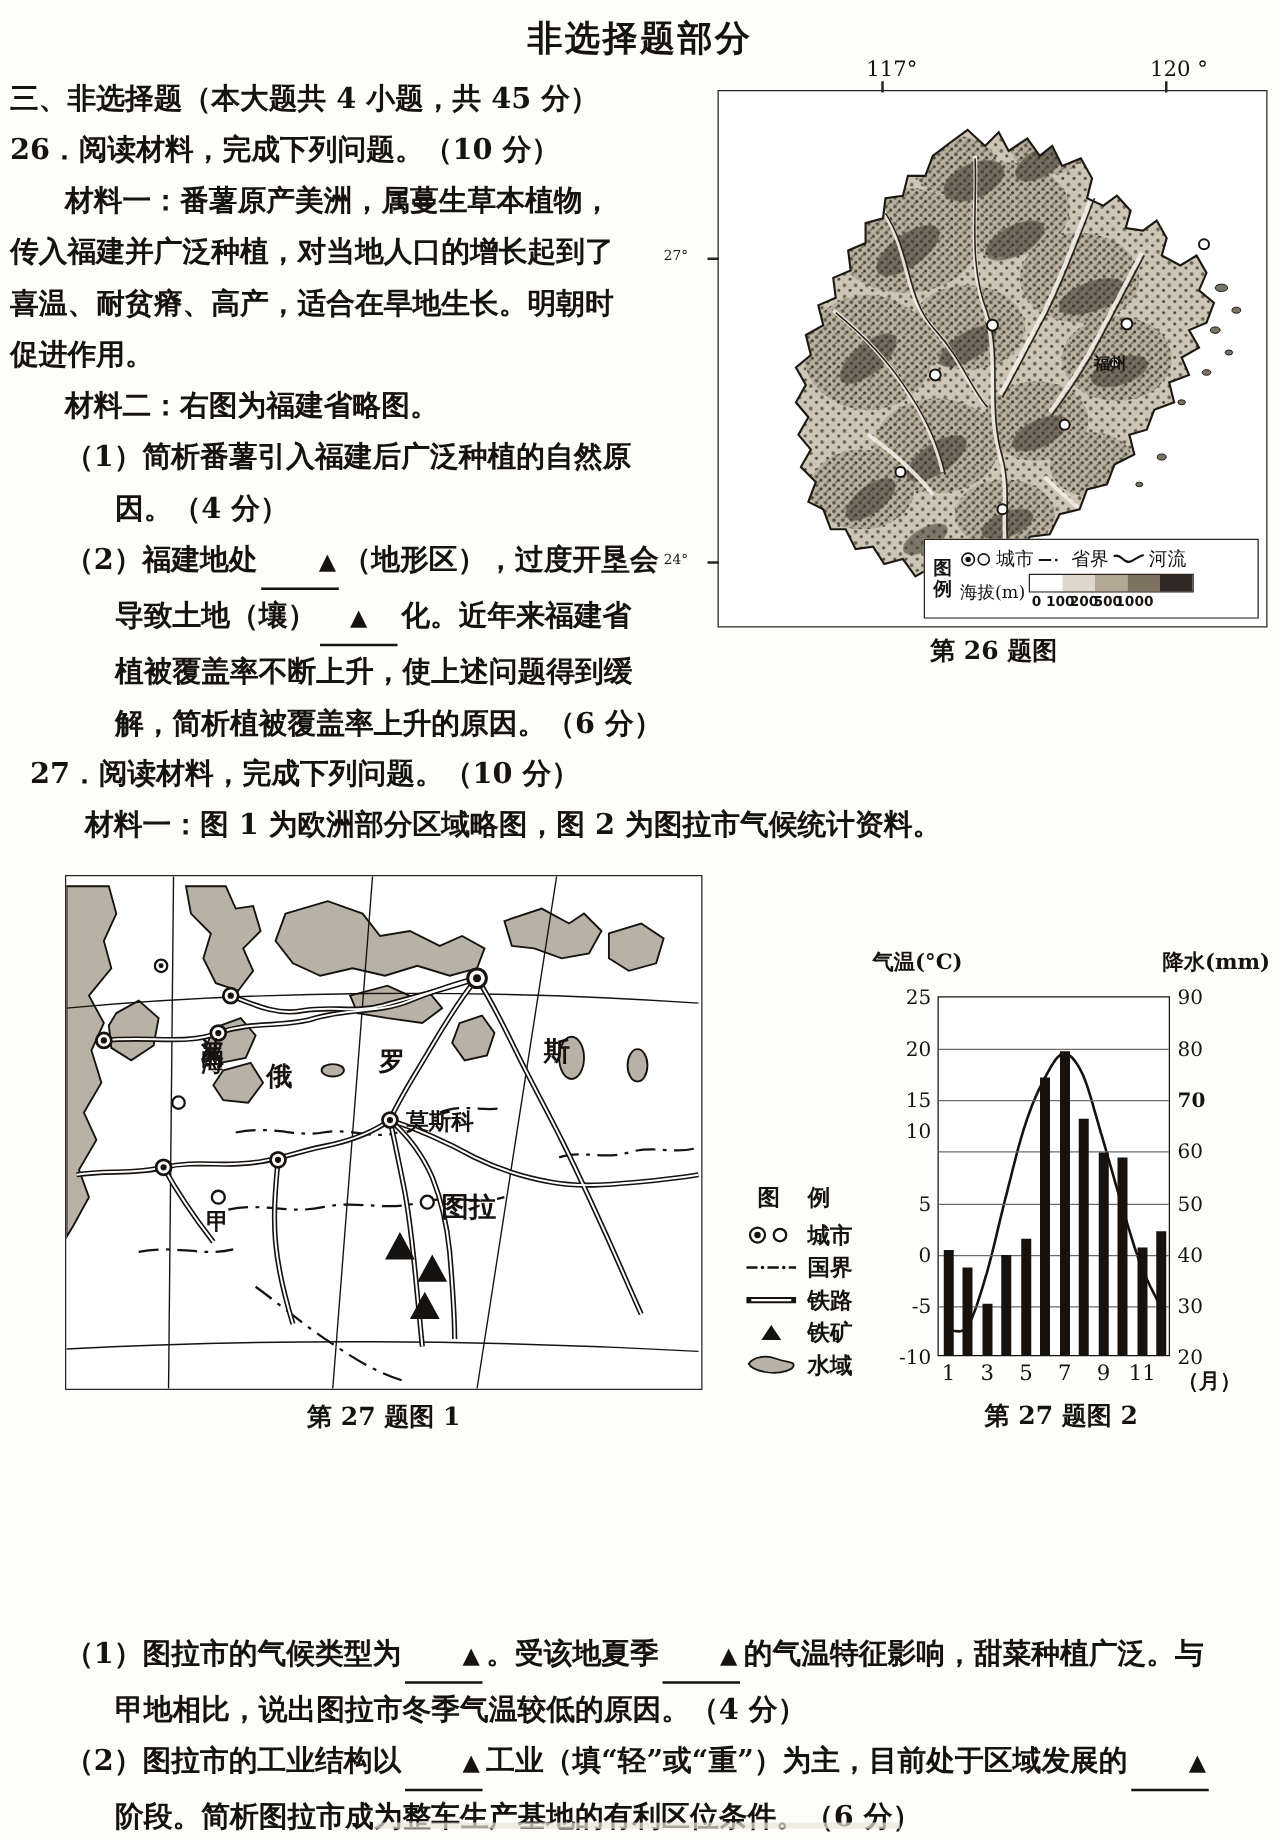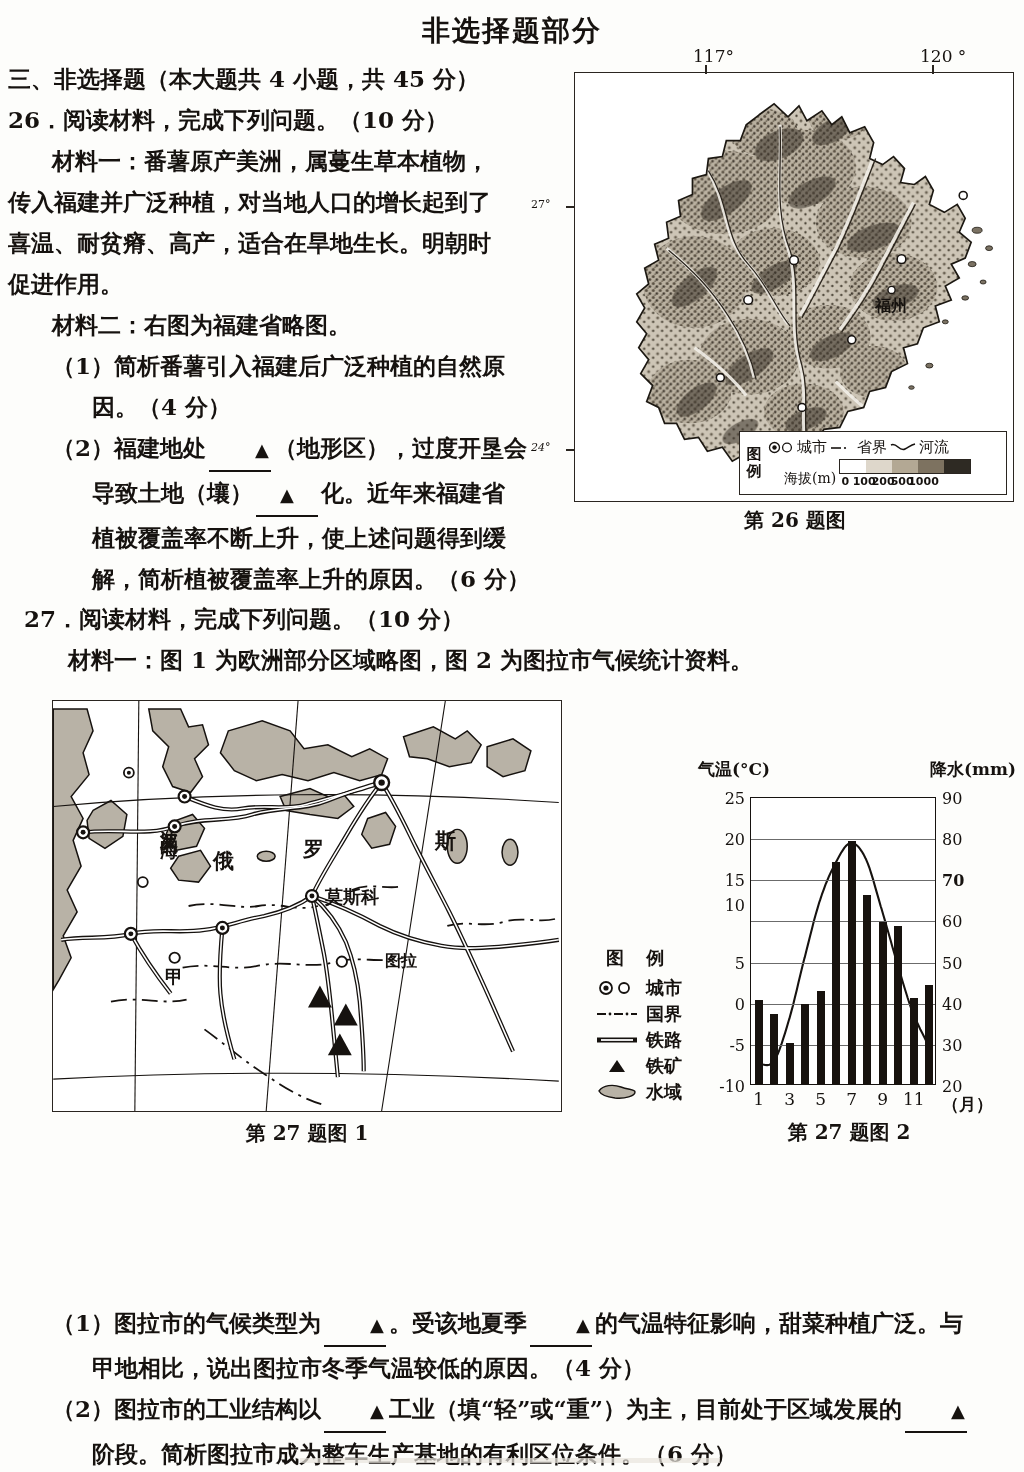--- a/index.html
+++ b/index.html
@@ -44,21 +44,21 @@
     position:absolute;right:6px;bottom:6px;width:268px;height:64px;
     border:1.4px solid #2a2520;background:#fff;box-sizing:border-box;
     display:flex;align-items:stretch;
   }
   .fj-leg-label{
     width:28px;display:flex;flex-direction:column;justify-content:center;
     align-items:center;font-size:15px;line-height:17px;font-weight:600;
   }
   .fj-leg-body{flex:1;display:flex;flex-direction:column;justify-content:center;padding:2px 2px 2px 0;}
   .fj-leg-row1{display:flex;align-items:center;font-size:15px;gap:3px;white-space:nowrap;}
-  .fj-leg-row2{display:flex;align-items:flex-end;font-size:14px;gap:3px;margin-top:2px;margin-left:16px;}
+  .fj-leg-row2{display:flex;align-items:center;font-size:14px;gap:3px;margin-top:2px;}
   .elev-bar{display:flex;height:13px;border:1px solid #2a2520;}
   .elev-bar i{display:block;width:26px;height:100%;}
   .elev-nums{display:flex;font-size:11px;letter-spacing:0;margin-top:1px;font-family:"DejaVu Sans",sans-serif;font-weight:bold;}
   .elev-nums span{width:26px;text-align:center;margin-left:-7px;}
   .cap{
     text-align:center;font-size:20px;margin-top:5px;font-weight:600;
     font-family:"DejaVu Serif",serif;
   }
 
   
@@ -131,21 +131,21 @@
 
   <div class="fj-wrap">
     <div class="fj-frame">
 
       <div class="fj-lonlab" style="left:118px;top:-27px;">117°</div>
       <div class="fj-lonlab" style="left:345px;top:-27px;">120 °</div>
       <div class="fj-tick" style="left:130px;top:-8px;width:1.5px;height:9px;"></div>
       <div class="fj-tick" style="left:357px;top:-8px;width:1.5px;height:9px;"></div>
 
       <div class="fj-latlab" style="left:-44px;top:125px;">27°</div>
-      <div class="fj-latlab" style="left:-44px;top:368px;font-style:italic;">24°</div>
+      <div class="fj-latlab" style="left:-44px;top:368px;">24°</div>
       <div class="fj-tick" style="left:-9px;top:133px;width:9px;height:1.5px;"></div>
       <div class="fj-tick" style="left:-9px;top:376px;width:9px;height:1.5px;"></div>
 
       <svg viewBox="0 0 440 430" width="438" height="428" style="position:absolute;left:0;top:0;">
         <defs>
           <pattern id="mot" width="7" height="7" patternUnits="userSpaceOnUse">
             <rect width="7" height="7" fill="#b9b0a0"></rect>
             <circle cx="1.6" cy="1.6" r="1.5" fill="#554c3e"></circle>
             <circle cx="5.2" cy="4.6" r="1.3" fill="#3b342a"></circle>
             <circle cx="3.4" cy="6.2" r="0.9" fill="#6d6454"></circle>
@@ -252,21 +252,21 @@
           <circle cx="328" cy="187" r="4.4" fill="#fff" stroke="#16120f" stroke-width="1.6"></circle>
           <circle cx="174" cy="228" r="4.4" fill="#fff" stroke="#16120f" stroke-width="1.6"></circle>
           <circle cx="390" cy="123" r="4.0" fill="#fff" stroke="#16120f" stroke-width="1.6"></circle>
           <circle cx="278" cy="268" r="4.0" fill="#fff" stroke="#16120f" stroke-width="1.6"></circle>
           <circle cx="146" cy="306" r="4.0" fill="#fff" stroke="#16120f" stroke-width="1.6"></circle>
           <circle cx="228" cy="336" r="4.0" fill="#fff" stroke="#16120f" stroke-width="1.6"></circle>
           <circle cx="318" cy="218" r="3.6" fill="#fff" stroke="#16120f" stroke-width="1.4"></circle>
         </g>
       </svg>
 
-      <div class="map-cn" style="left:300px;top:223px;font-size:16px;">福州</div>
+      <div class="map-cn" style="left:300px;top:209px;font-size:13px;">福州</div>
 
       <div class="fj-legend">
         <div class="fj-leg-label">
           <span>图</span>
           <span>例</span>
         </div>
         <div class="fj-leg-body">
           <div class="fj-leg-row1">
             <svg width="26" height="13">
               <circle cx="6.5" cy="6.5" r="5" fill="#fff" stroke="#16120f" stroke-width="1.3"></circle>
@@ -418,21 +418,21 @@
           <polygon points="294,304 306,326 282,326"></polygon>
           <polygon points="288,334 300,356 276,356"></polygon>
         </g>
       </svg>
 
       <div class="map-cn vert" style="left:104px;top:114px;">波罗的海</div>
       <div class="map-cn" style="left:160px;top:146px;font-size:21px;">俄</div>
       <div class="map-cn" style="left:250px;top:134px;font-size:21px;">罗</div>
       <div class="map-cn" style="left:382px;top:126px;font-size:21px;">斯</div>
       <div class="map-cn" style="left:272px;top:184px;font-size:18px;">莫斯科</div>
-      <div class="map-cn" style="left:300px;top:250px;font-size:16px;margin-left:32px;">图拉</div>
+      <div class="map-cn" style="left:300px;top:250px;font-size:22px;">图拉</div>
       <div class="map-cn" style="left:112px;top:264px;font-size:18px;">甲</div>
 
     </div>
     <div class="cap" style="margin-top:8px;width:510px;">第 27 题图 1</div>
   </div>
 
   <div class="eu-legend">
     <div class="hd">图 例</div>
     <div class="row">
       <span class="sym">

